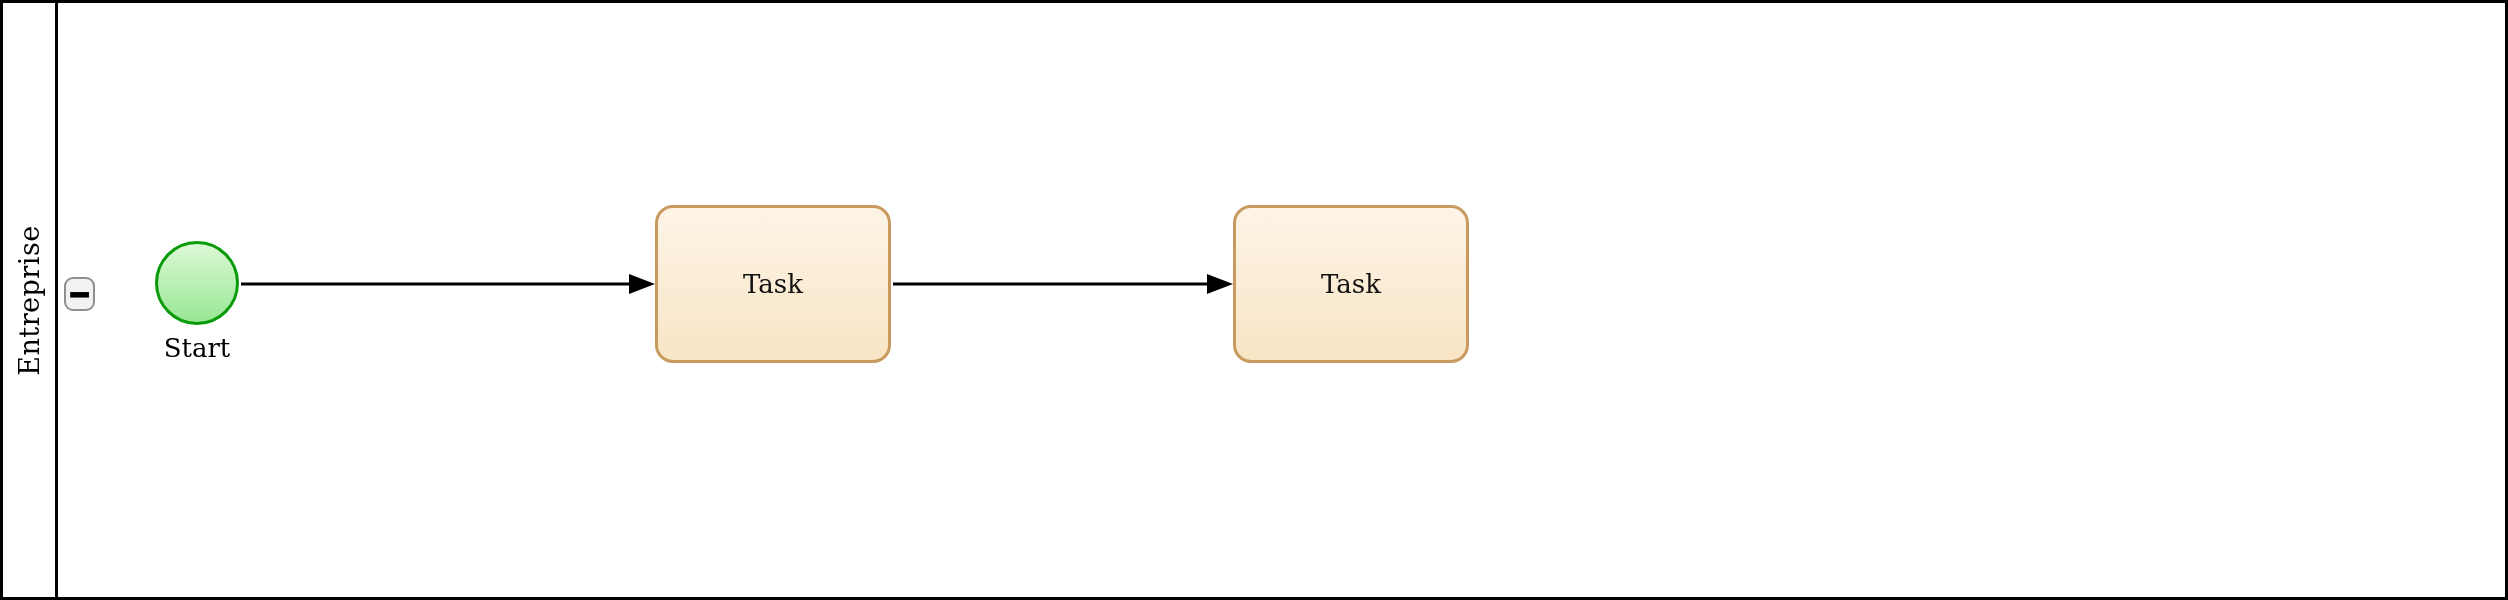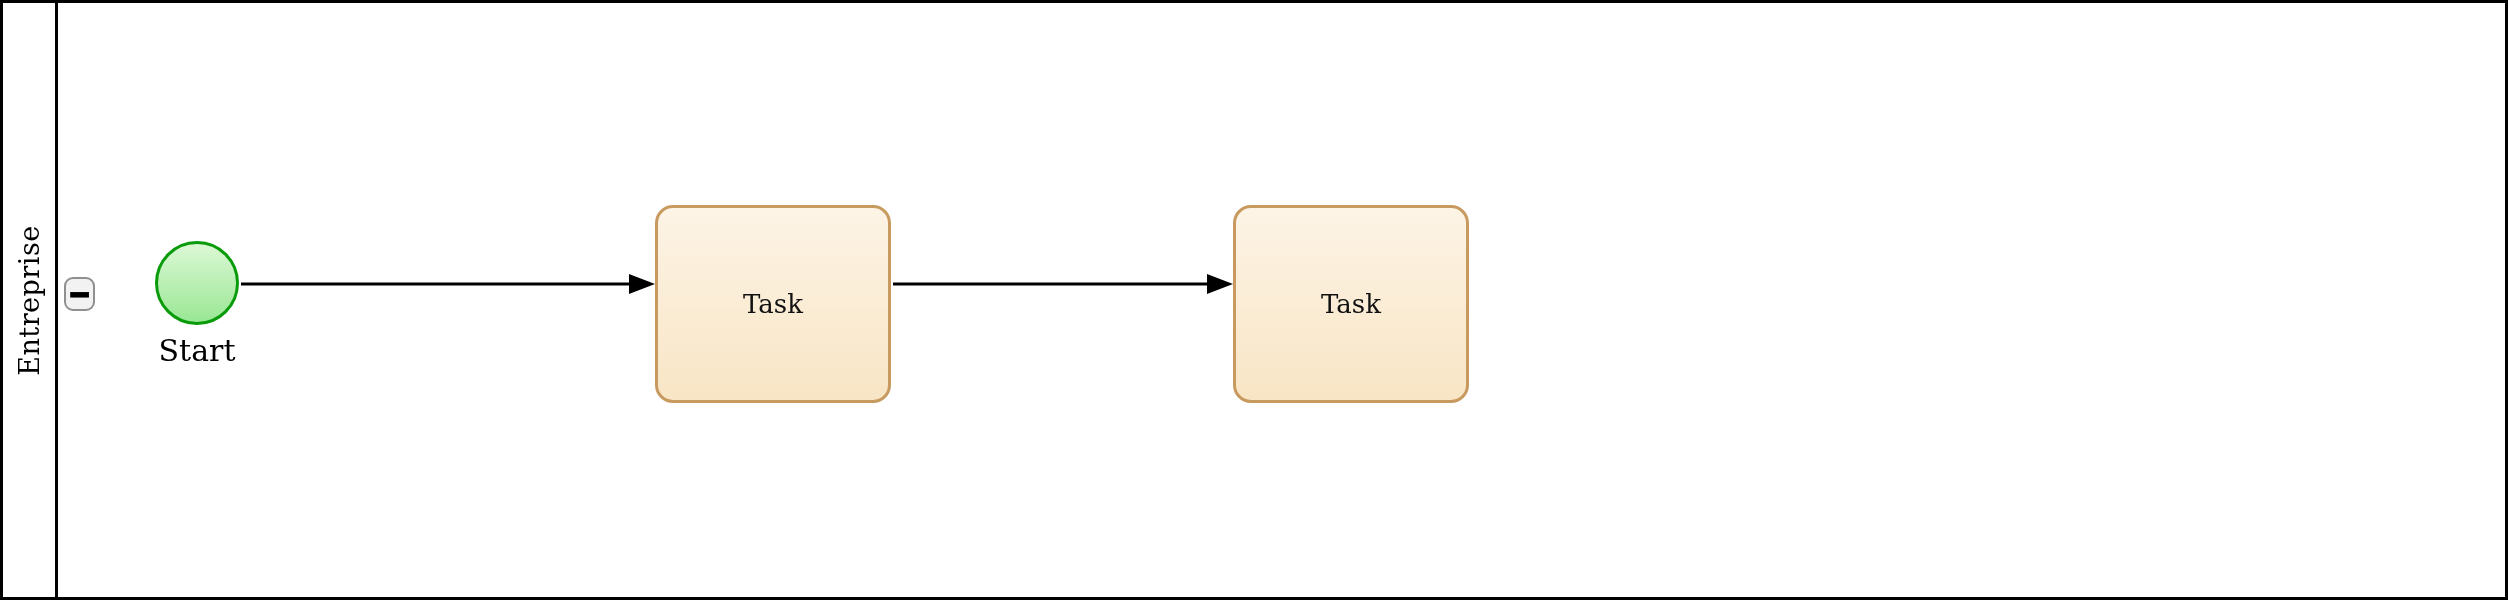--- a/index.html
+++ b/index.html
@@ -81,29 +81,29 @@
     background: linear-gradient(180deg,
       var(--start-event-fill-top, #dcf8d5) 0%,
       var(--start-event-fill-bottom, #99e794) 100%);
   }
   .start-label {
     position: absolute;
     left: 134px;
     top: 330px;
     width: 120px;
     text-align: center;
-    font-size: 30px;
+    font-size: 26px;
     color: #000;
   }
   
   .task {
     position: absolute;
     top: 202px;
     width: 236px;
-    height: 198px;
+    height: 158px;
     box-sizing: border-box;
     border: 3px solid var(--task-stroke, #c89a5f);
     border-radius: 18px;
     background: linear-gradient(180deg,
       var(--task-fill-top, #fdf4e6) 0%,
       var(--task-fill-bottom, #f8e5c5) 100%);
     display: flex;
     align-items: center;
     justify-content: center;
   }

